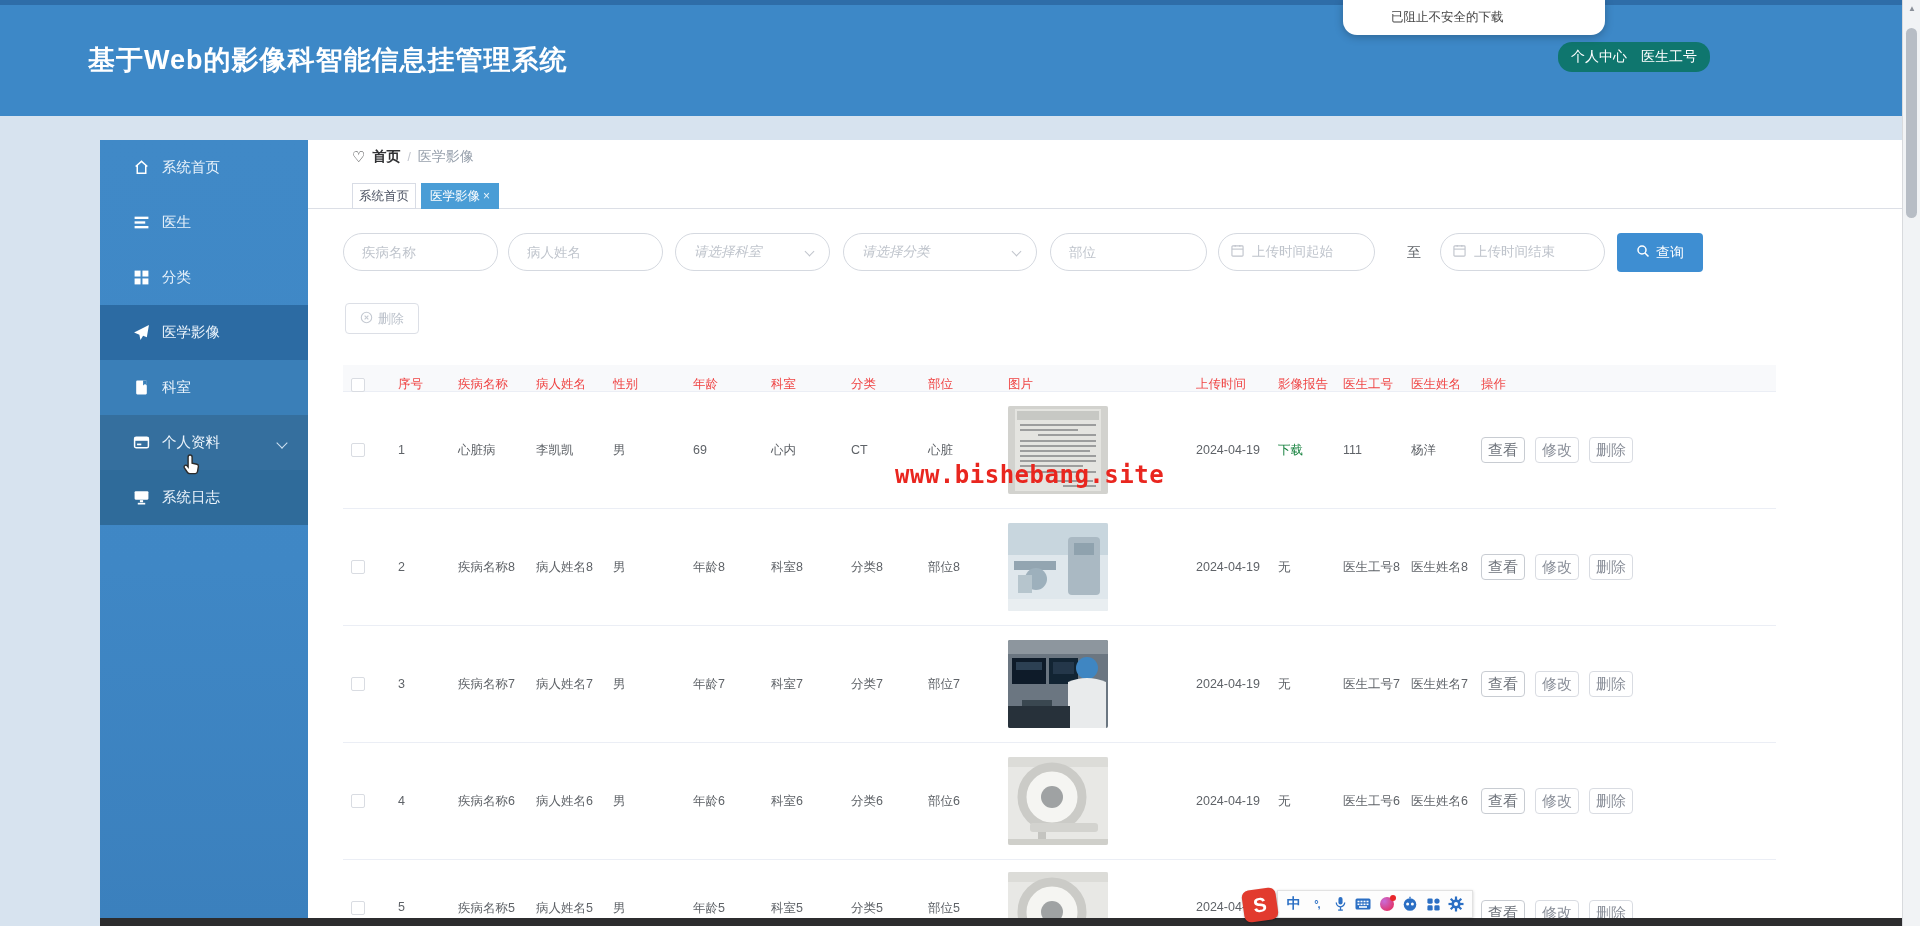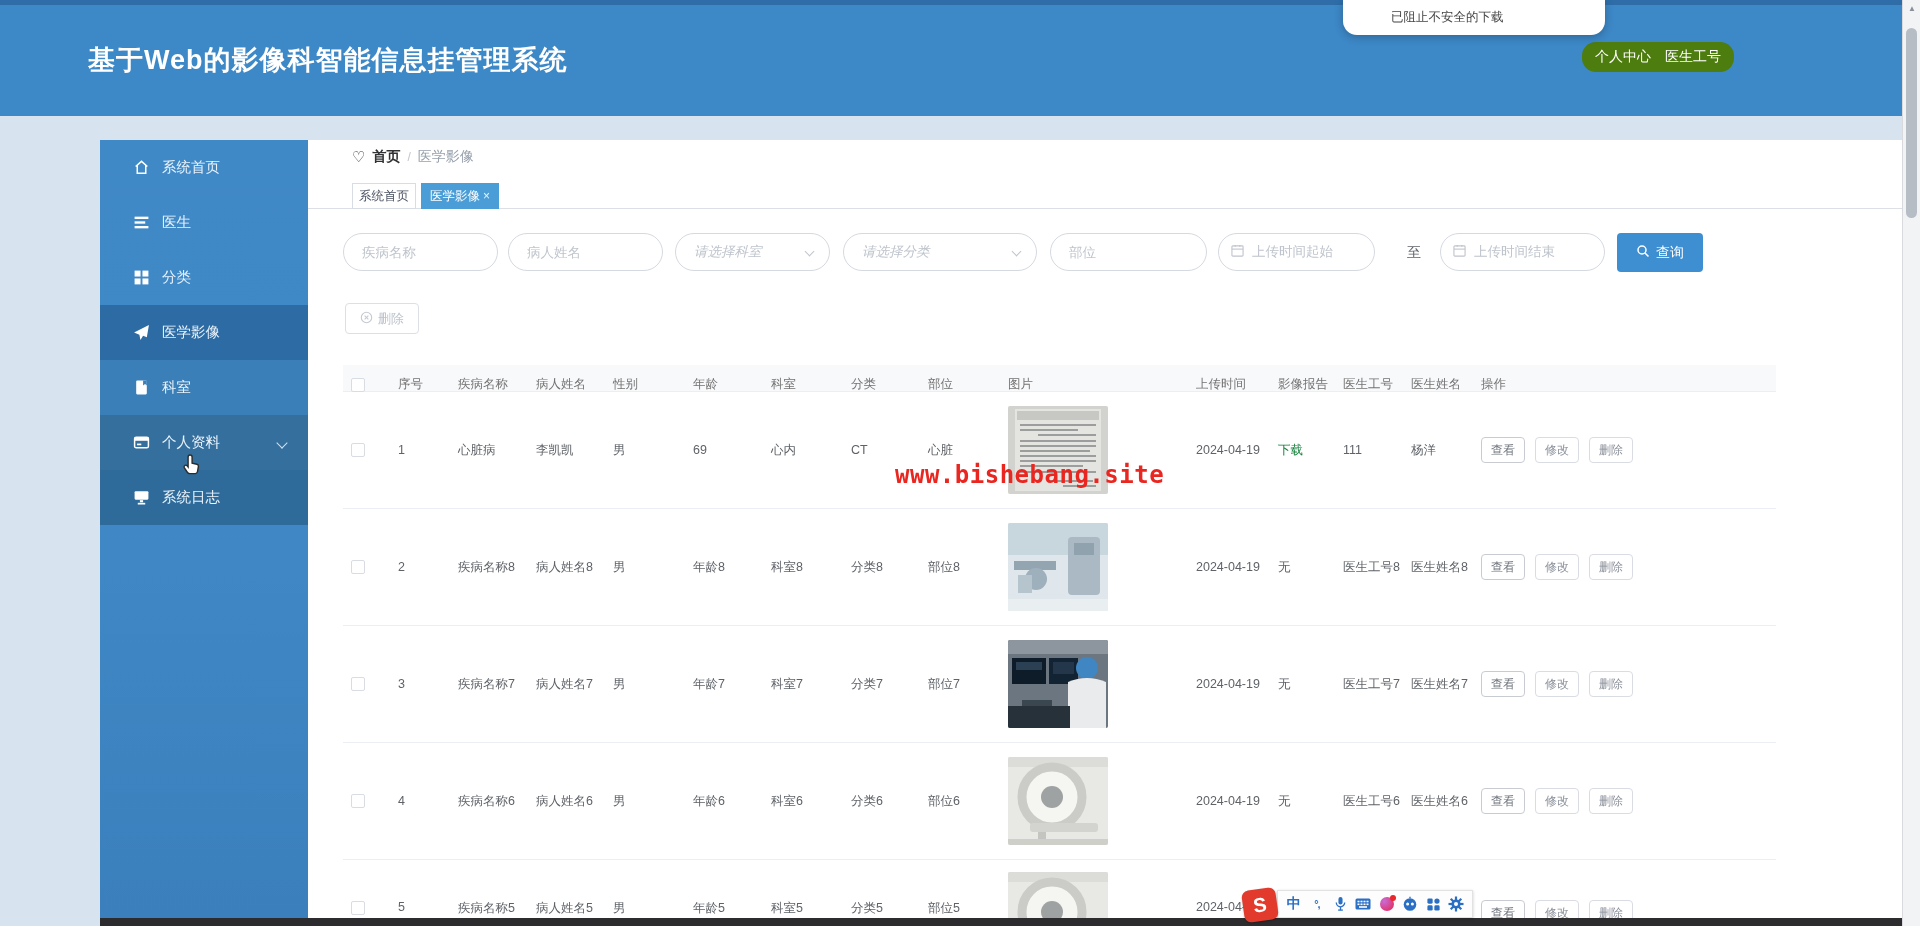--- a/index.html
+++ b/index.html
@@ -4,22 +4,22 @@
 <style>
   * { margin:0; padding:0; box-sizing:border-box; }
   html,body { width:1920px; height:926px; }
   body { font-family:"Liberation Sans","DejaVu Sans",sans-serif; }
   .page { position:relative; width:1920px; height:926px; background:#d7e3ef; overflow:hidden; }
 
   
   .topbar { position:absolute; left:0; top:0; width:1920px; height:116px; background:#3d88c7; }
   .topedge { position:absolute; left:0; top:0; width:1920px; height:5px; background:#2e6da8; }
   .app-title { position:absolute; left:88px; top:42px; color:#ffffff; font-size:27px; font-weight:bold; letter-spacing:1px; }
-  .nav-box { position:absolute; left:1558px; top:42px; width:152px; height:30px; background:#4d7c0f; border-radius:14px;
-             display:flex; align-items:center; justify-content:space-around; padding:0 6px;margin-left:24px; }
+  .nav-box { position:absolute; left:1558px; top:42px; width:152px; height:30px; background:#0f766e; border-radius:14px;
+             display:flex; align-items:center; justify-content:space-around; padding:0 6px; }
   .nav-box span { color:#fff; font-size:14px; cursor:pointer; white-space:nowrap; }
 
   
   .dl-popup { position:absolute; left:1343px; top:0; width:262px; height:35px; background:#fff;
               border-radius:0 0 14px 14px; box-shadow:0 2px 8px rgba(0,0,0,0.25); z-index:50;
               display:flex; align-items:center; padding-left:48px; }
   .dl-popup span { font-size:12.5px; color:#444; }
 
   
   .scrollbar { position:absolute; left:1902px; top:0; width:18px; height:926px; background:#f1f3f5; border-left:1px solid #d8dadd; z-index:60; }
@@ -69,32 +69,32 @@
                 color:#fff; font-size:14px; cursor:pointer; display:flex; align-items:center; justify-content:center; gap:6px; }
   .delete-btn { position:absolute; left:345px; top:303px; width:74px; height:31px; background:#fff; border:1px solid #dcdfe6; border-radius:4px;
                 color:#bcc2cb; font-size:13px; cursor:pointer; display:flex; align-items:center; justify-content:center; gap:5px; }
 
   
   .thead { position:absolute; left:343px; top:365px; width:1433px; height:27px; background:#f8f9fb;
            border-bottom:1px solid #ebeef5; display:flex; align-items:center; }
   .tbody { position:absolute; left:343px; top:392px; width:1433px; height:526px; overflow:hidden; }
   .trow { width:1433px; height:117px; border-bottom:1px solid #ebeef5; display:flex; align-items:center; }
   .td, .th { padding-left:8px; font-size:12.5px; white-space:nowrap; overflow:visible; }
-  .th { color:#737373;margin-top:13px; }
+  .th { color:#ef4444;margin-top:13px; }
   .td { color:#5f6368; }
   .c0{width:47px;} .c1{width:60px;} .c2{width:78px;} .c3{width:77px;} .c4{width:80px;}
   .c5{width:78px;} .c6{width:80px;} .c7{width:77px;} .c8{width:80px;} .c9{width:188px;}
   .c10{width:82px;} .c11{width:65px;} .c12{width:68px;} .c13{width:70px;} .c14{width:303px;}
   .cb { display:inline-block; width:14px; height:14px; border:1px solid #d9dce2; border-radius:2px; background:#fff; cursor:pointer; vertical-align:middle; }
   .thumb { width:100px; height:88px; border-radius:2px; overflow:hidden; cursor:pointer; background:#eee; }
   .thumb svg { display:block; }
   .rep { color:#5f6368; text-decoration:none; }
   .rep.link-green { color:#15803d; cursor:pointer; }
   .ops { display:flex; gap:10px; }
-  .op { width:44px; height:26px; background:#fff; border:1px solid #d9dce2; border-radius:4px; color:#8b909a; font-size:12px; cursor:pointer; }
+  .op { width:44px; height:26px; background:#fff; border:1px solid #d9dce2; border-radius:4px; color:#8b909a; font-size:15px; cursor:pointer; }
   .op.first { color:#6e737b; border-color:#c8ccd2; }
   .row-clipped { align-items:flex-start; }
   .row-clipped .td { padding-top:40px; }
   .row-clipped .td.c9 { padding-top:12px; }
 
   
   .watermark { position:absolute; left:895px; top:461px; font-family:"DejaVu Sans Mono","Liberation Mono",monospace;
                font-size:24px; font-weight:bold; color:#e9261f; z-index:40; letter-spacing:0.5px; }
 
   

